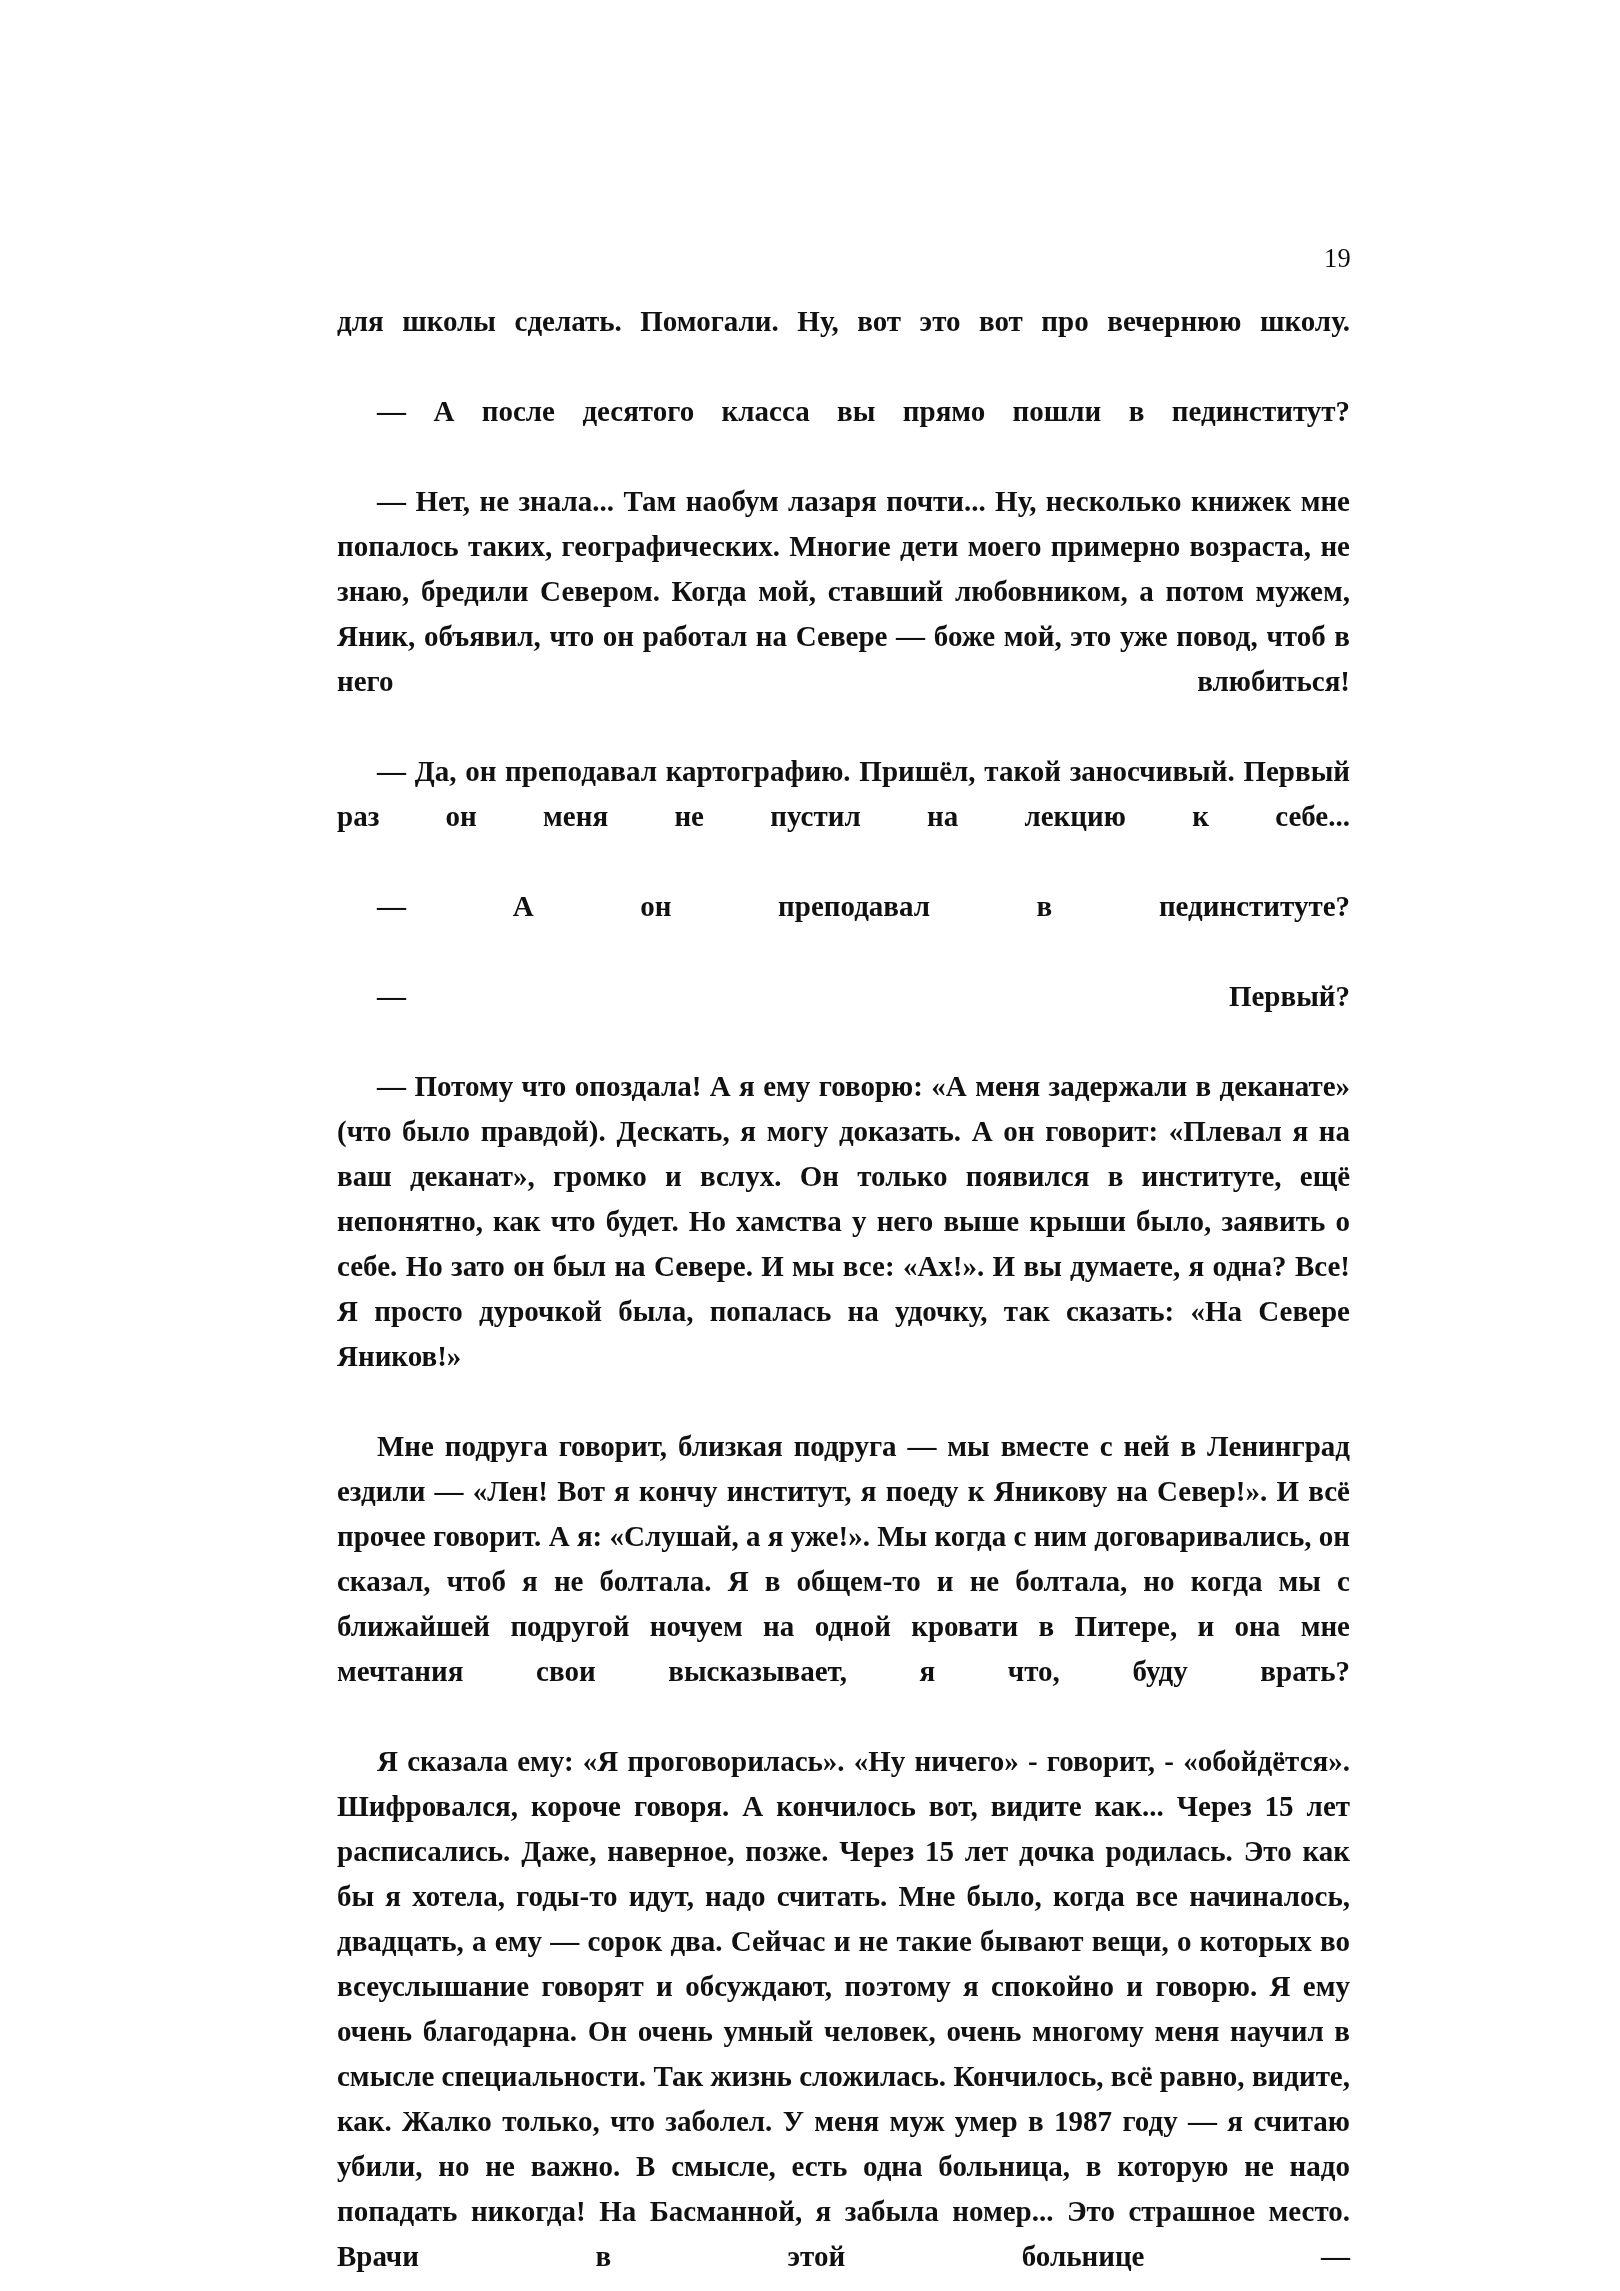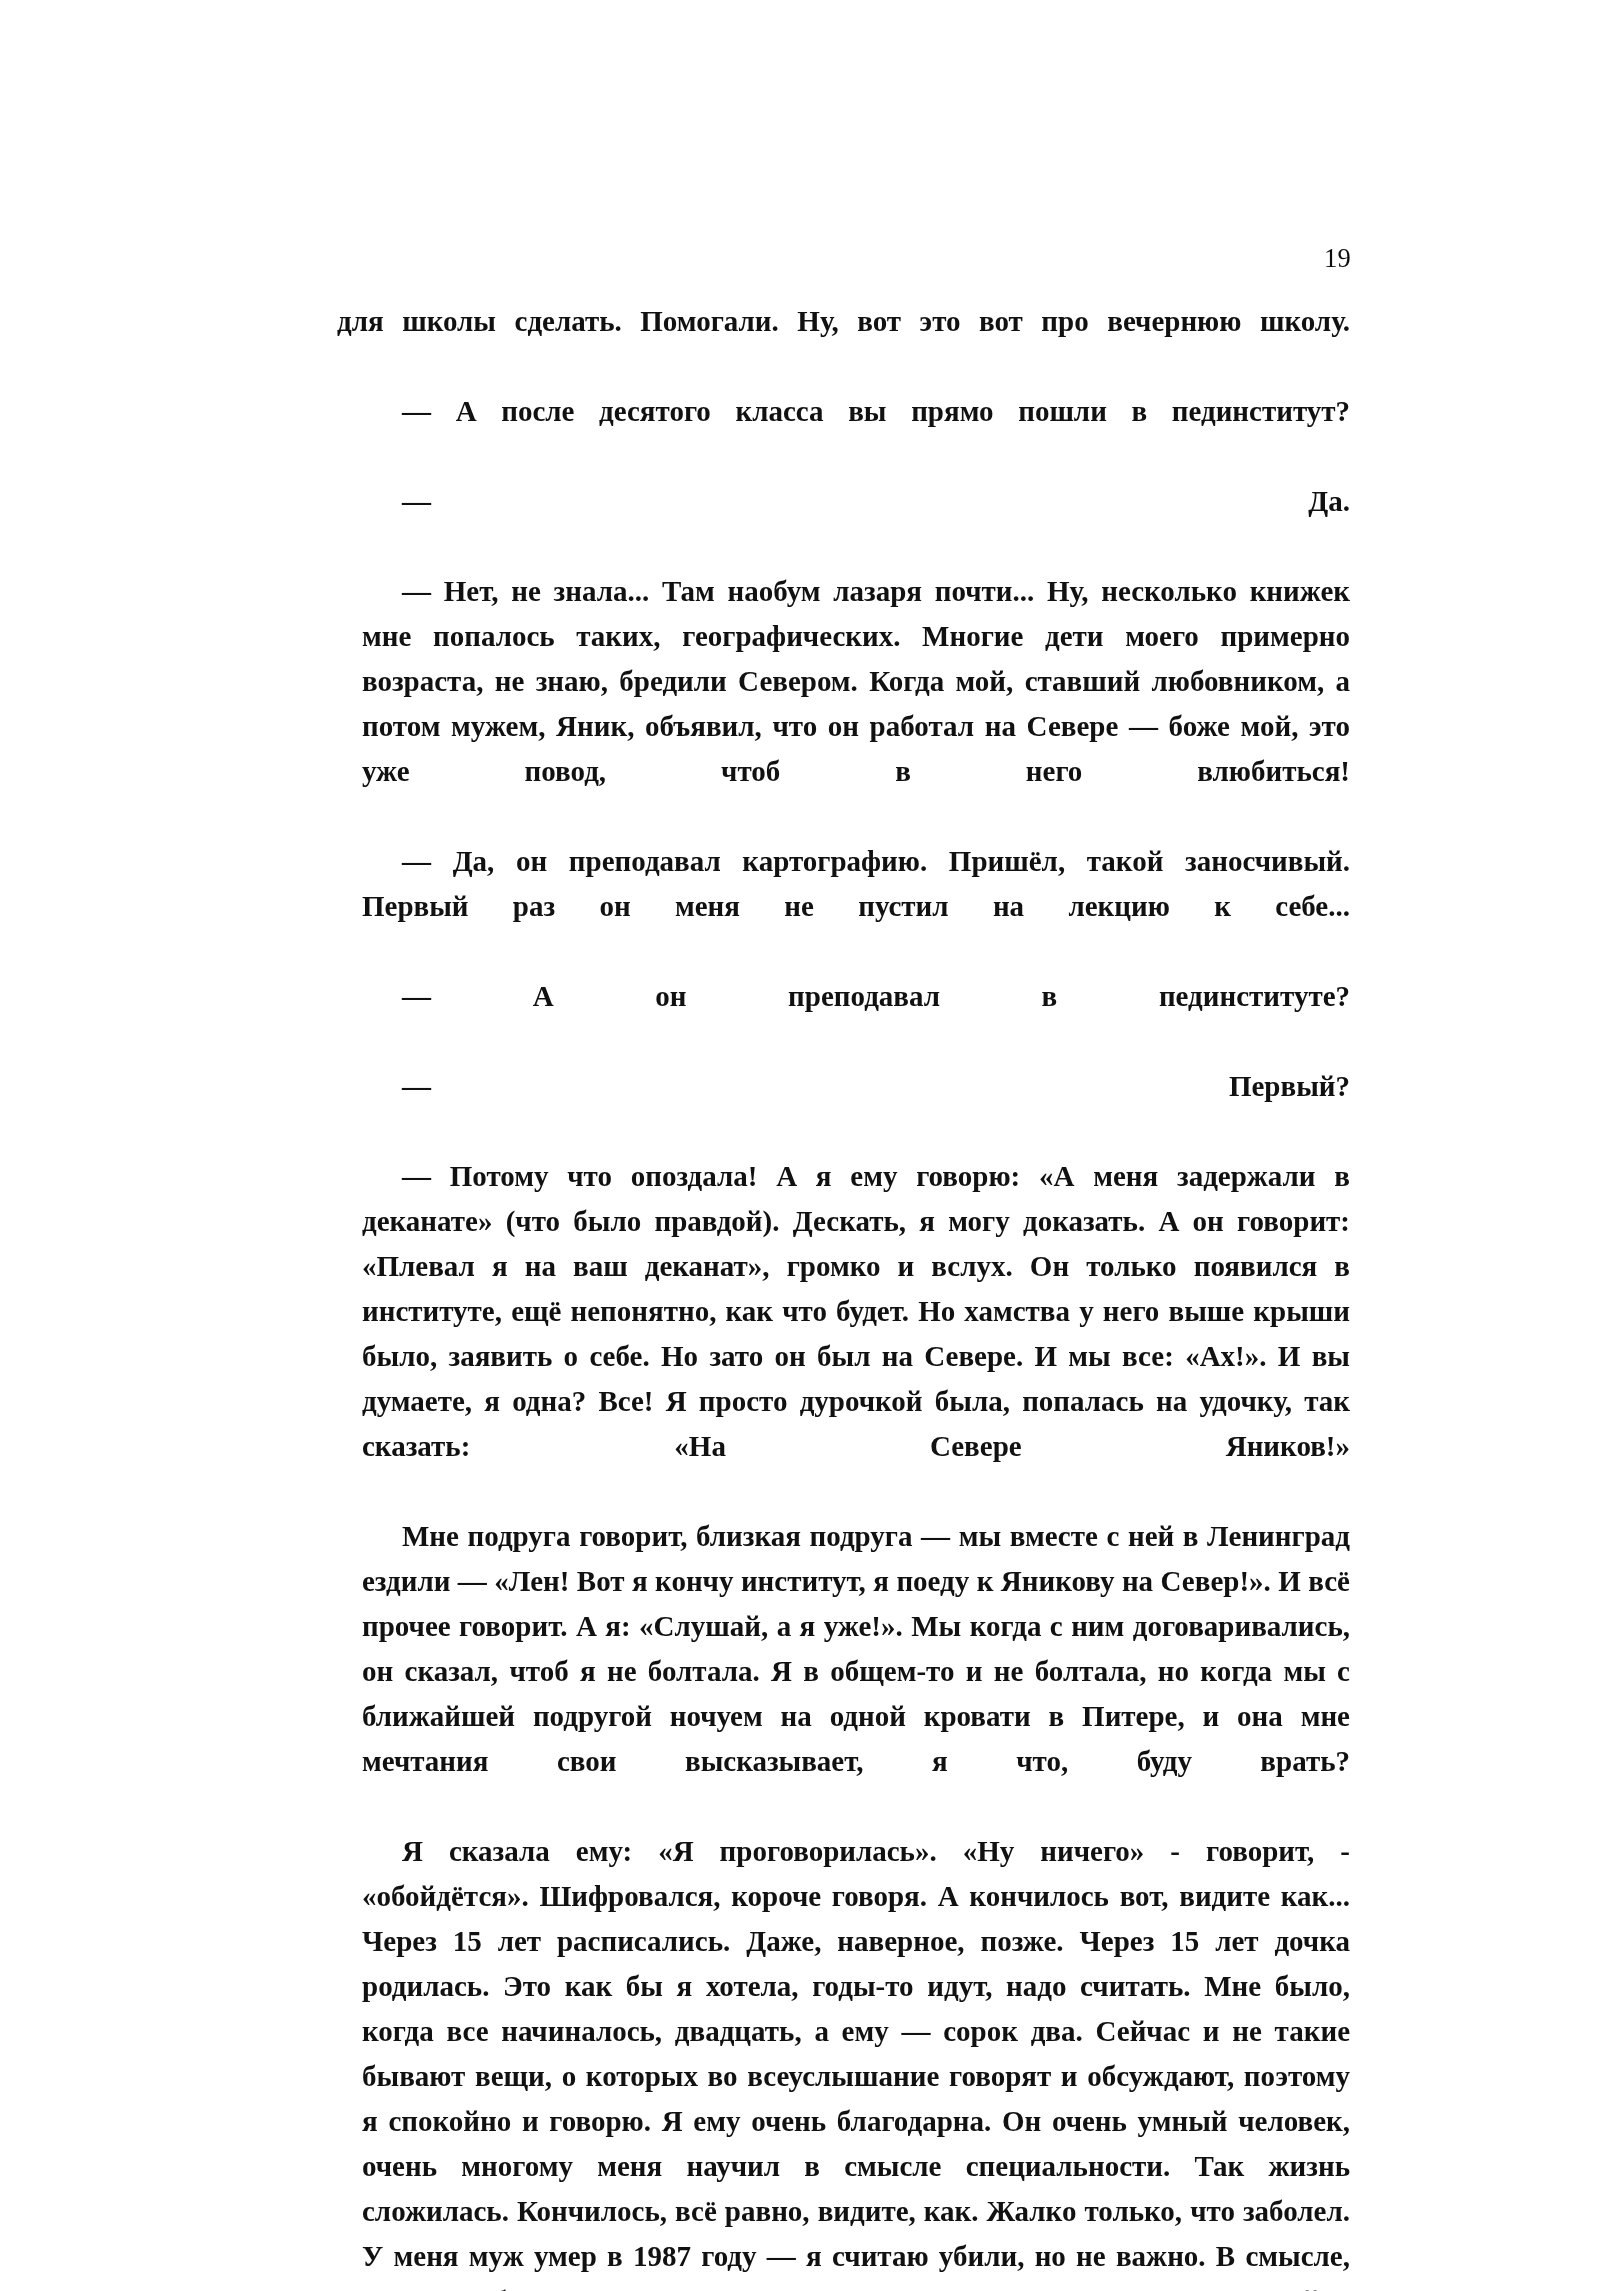--- a/index.html
+++ b/index.html
@@ -46,40 +46,38 @@
     hyphens: manual;
     color: #111111;
   }
   .text-body p {
     margin: 0;
     text-indent: 0;
     font-weight: bold;
   }
   .text-body p.indent {
     text-indent: 40px;
-    margin-left: 25px;
   }
   
   .text-body p::after {
     content: "";
     display: inline-block;
     width: 100%;
   }
 </style>
 </head>
 <body>
 
 <div class="page">
 
   <div class="page-number">19</div>
 
   <div class="text-body">
       <p class="">для школы сделать. Помогали. Ну, вот это вот про вечернюю шко­лу.</p>
       <p class="indent">— А после десятого класса вы прямо пошли в пединститут?</p>
-      <p class="indent">— Да.</p>
       <p class="indent">— Нет, не знала... Там наобум лазаря почти... Ну, несколько книжек мне попалось таких, географических. Многие дети моего примерно возраста, не знаю, бредили Севером. Когда мой, ставший любовником, а потом мужем, Яник, объявил, что он работал на Севере — боже мой, это уже повод, чтоб в него влюбиться!</p>
       <p class="indent">— Да, он преподавал картографию. Пришёл, такой заносчивый. Первый раз он меня не пустил на лекцию к себе...</p>
       <p class="indent">— А он преподавал в пединституте?</p>
       <p class="indent">— Первый?</p>
       <p class="indent">— Потому что опоздала! А я ему говорю: «А меня задержали в деканате» (что было правдой). Дескать, я могу доказать. А он говорит: «Плевал я на ваш деканат», громко и вслух. Он только появился в институте, ещё непонятно, как что будет. Но хамства у него выше крыши было, заявить о себе. Но зато он был на Севере. И мы все: «Ах!». И вы думаете, я одна? Все! Я просто дурочкой была, попалась на удочку, так сказать: «На Севере Яников!»</p>
       <p class="indent">Мне подруга говорит, близкая подруга — мы вместе с ней в Ле­нинград ездили — «Лен! Вот я кончу институт, я поеду к Яникову на Север!». И всё прочее говорит. А я: «Слушай, а я уже!». Мы когда с ним договаривались, он сказал, чтоб я не болтала. Я в общем-то и не болтала, но когда мы с ближайшей подругой ночуем на одной кровати в Питере, и она мне мечтания свои высказывает, я что, буду врать?</p>
       <p class="indent">Я сказала ему: «Я проговорилась». «Ну ничего» - говорит, - «обойдётся». Шифровался, короче говоря. А кончилось вот, види­те как... Через 15 лет расписались. Даже, наверное, позже. Через 15 лет дочка родилась. Это как бы я хотела, годы-то идут, надо считать. Мне было, когда все начиналось, двадцать, а ему — сорок два. Сейчас и не такие бывают вещи, о которых во всеуслышание говорят и обсуждают, поэтому я спокойно и говорю. Я ему очень благодарна. Он очень умный человек, очень многому меня научил в смысле специальности. Так жизнь сложилась. Кончилось, всё рав­но, видите, как. Жалко только, что заболел. У меня муж умер в 1987 году — я считаю убили, но не важно. В смысле, есть одна больница, в которую не надо попадать никогда! На Басманной, я забыла номер... Это страшное место. Врачи в этой больнице —</p>
     </div>
 
 </div>

